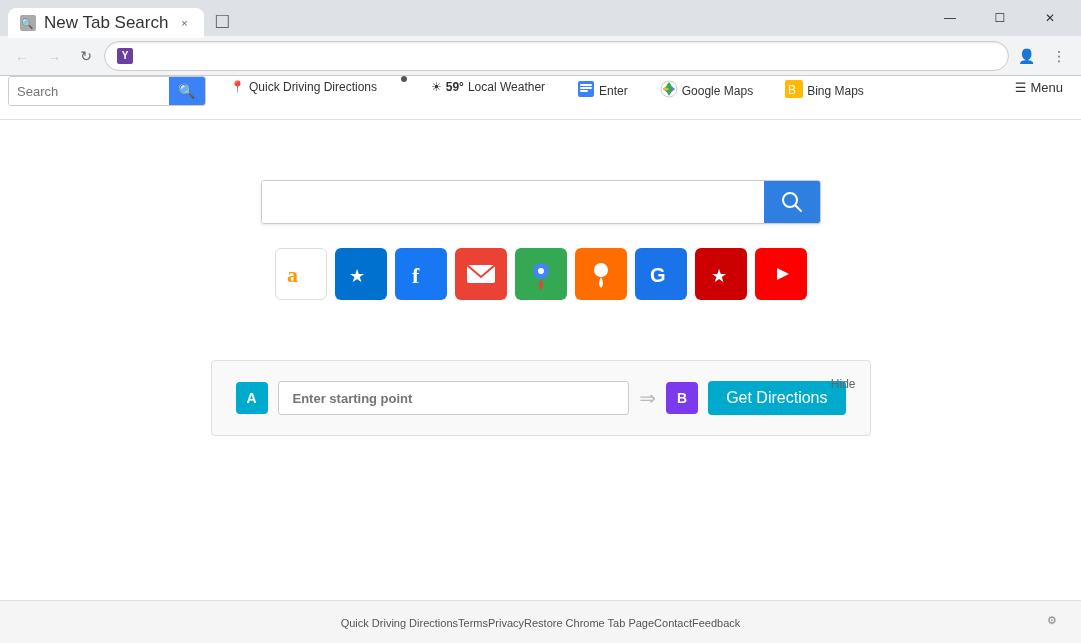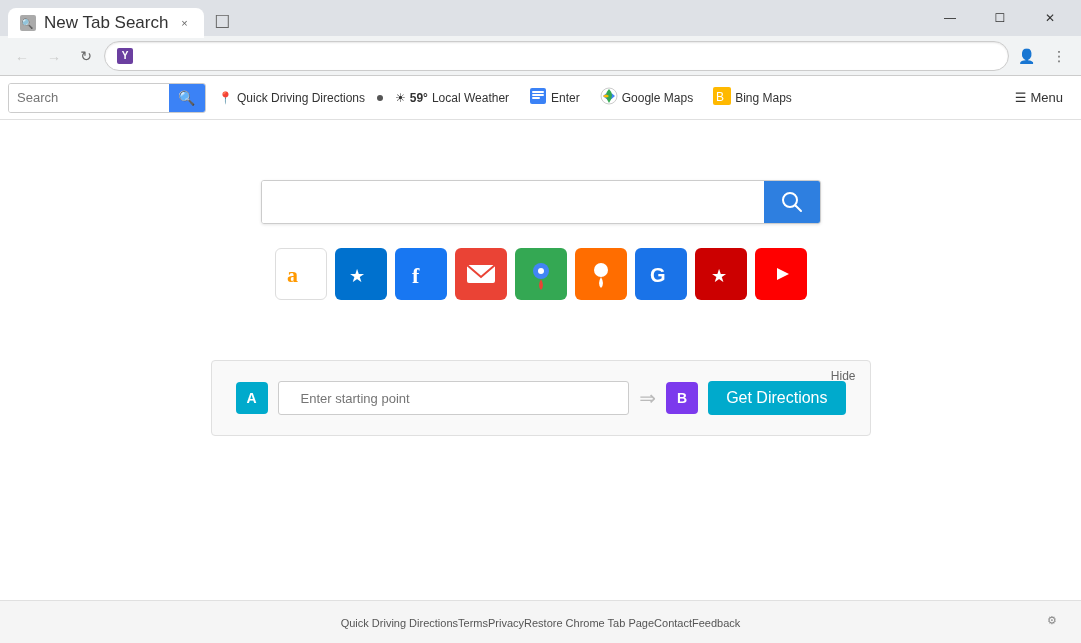--- a/index.html
+++ b/index.html
@@ -133,23 +133,23 @@
       color: #666;
       font-size: 14px;
       cursor: pointer;
     }
 
     
     .toolbar {
       background: #fff;
       height: 44px;
       display: flex;
-      align-items: center;
+      align-items: flex-start;
       padding: 0 8px;
-      gap: 4px;
+      gap: 16px;
       border-bottom: 1px solid #e0e0e0;
     }
     .search-box {
       display: flex;
       align-items: center;
       border: 1px solid #ccc;
       border-radius: 3px;
       overflow: hidden;
       height: 30px;
     }
@@ -259,21 +259,21 @@
       width: 660px;
       background: #f9f9f9;
       border: 1px solid #e0e0e0;
       border-radius: 4px;
       margin-top: 60px;
       padding: 20px 24px;
       position: relative;
     }
     .hide-btn {
       position: absolute;
-      top: 8px;
+      top: 16px;
       right: 14px;
       font-size: 12px;
       color: #666;
       cursor: pointer;
     }
     .directions-row {
       display: flex;
       align-items: center;
       gap: 10px;
     }
@@ -288,25 +288,26 @@
       color: #fff;
       flex-shrink: 0;
     }
     .dir-marker.a { background: #00aacc; }
     .dir-marker.b { background: #7c3aed; }
     .dir-input {
       flex: 1;
       height: 34px;
       border: 1px solid #ccc;
       border-radius: 3px;
-      padding: 0 22px;
+      padding: 0 14px;
       font-size: 13px;
       color: #999;
       background: #fff;
       outline: none;
+      font-weight: bold;
     }
     .dir-arrow {
       font-size: 20px;
       color: #bbb;
       flex-shrink: 0;
     }
     .get-directions-btn {
       background: #00aacc;
       color: #fff;
       border: none;

